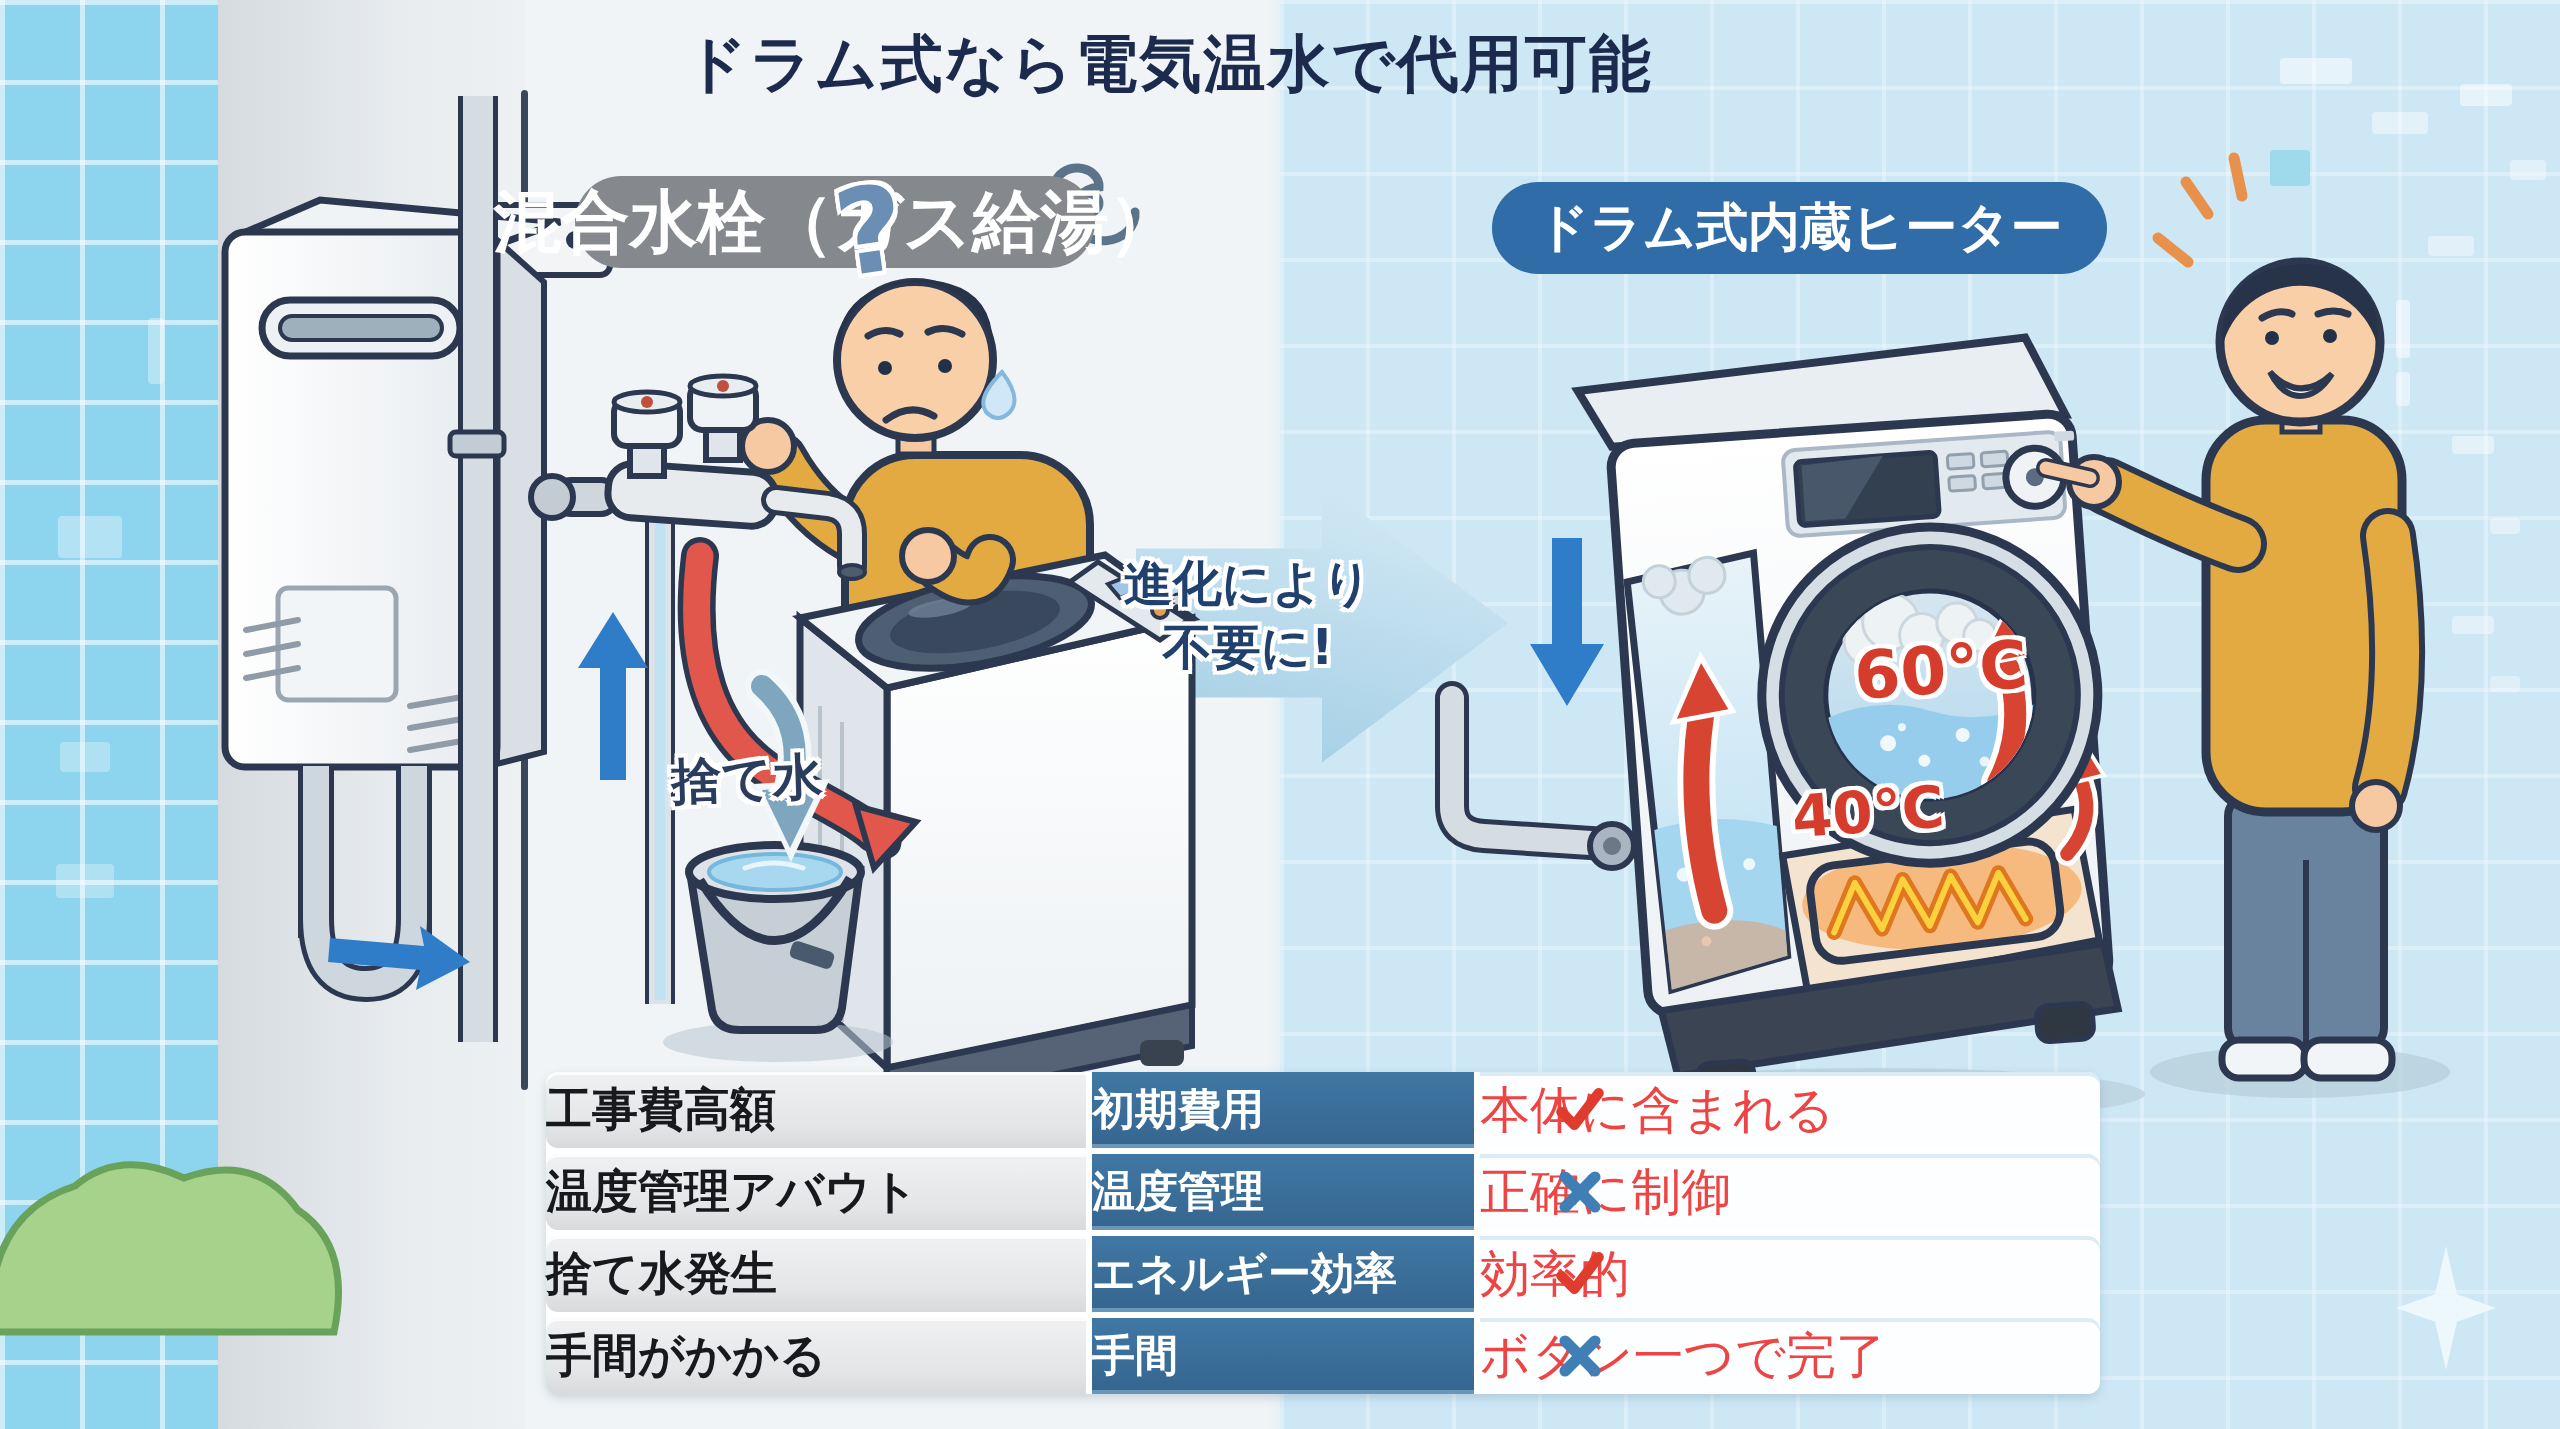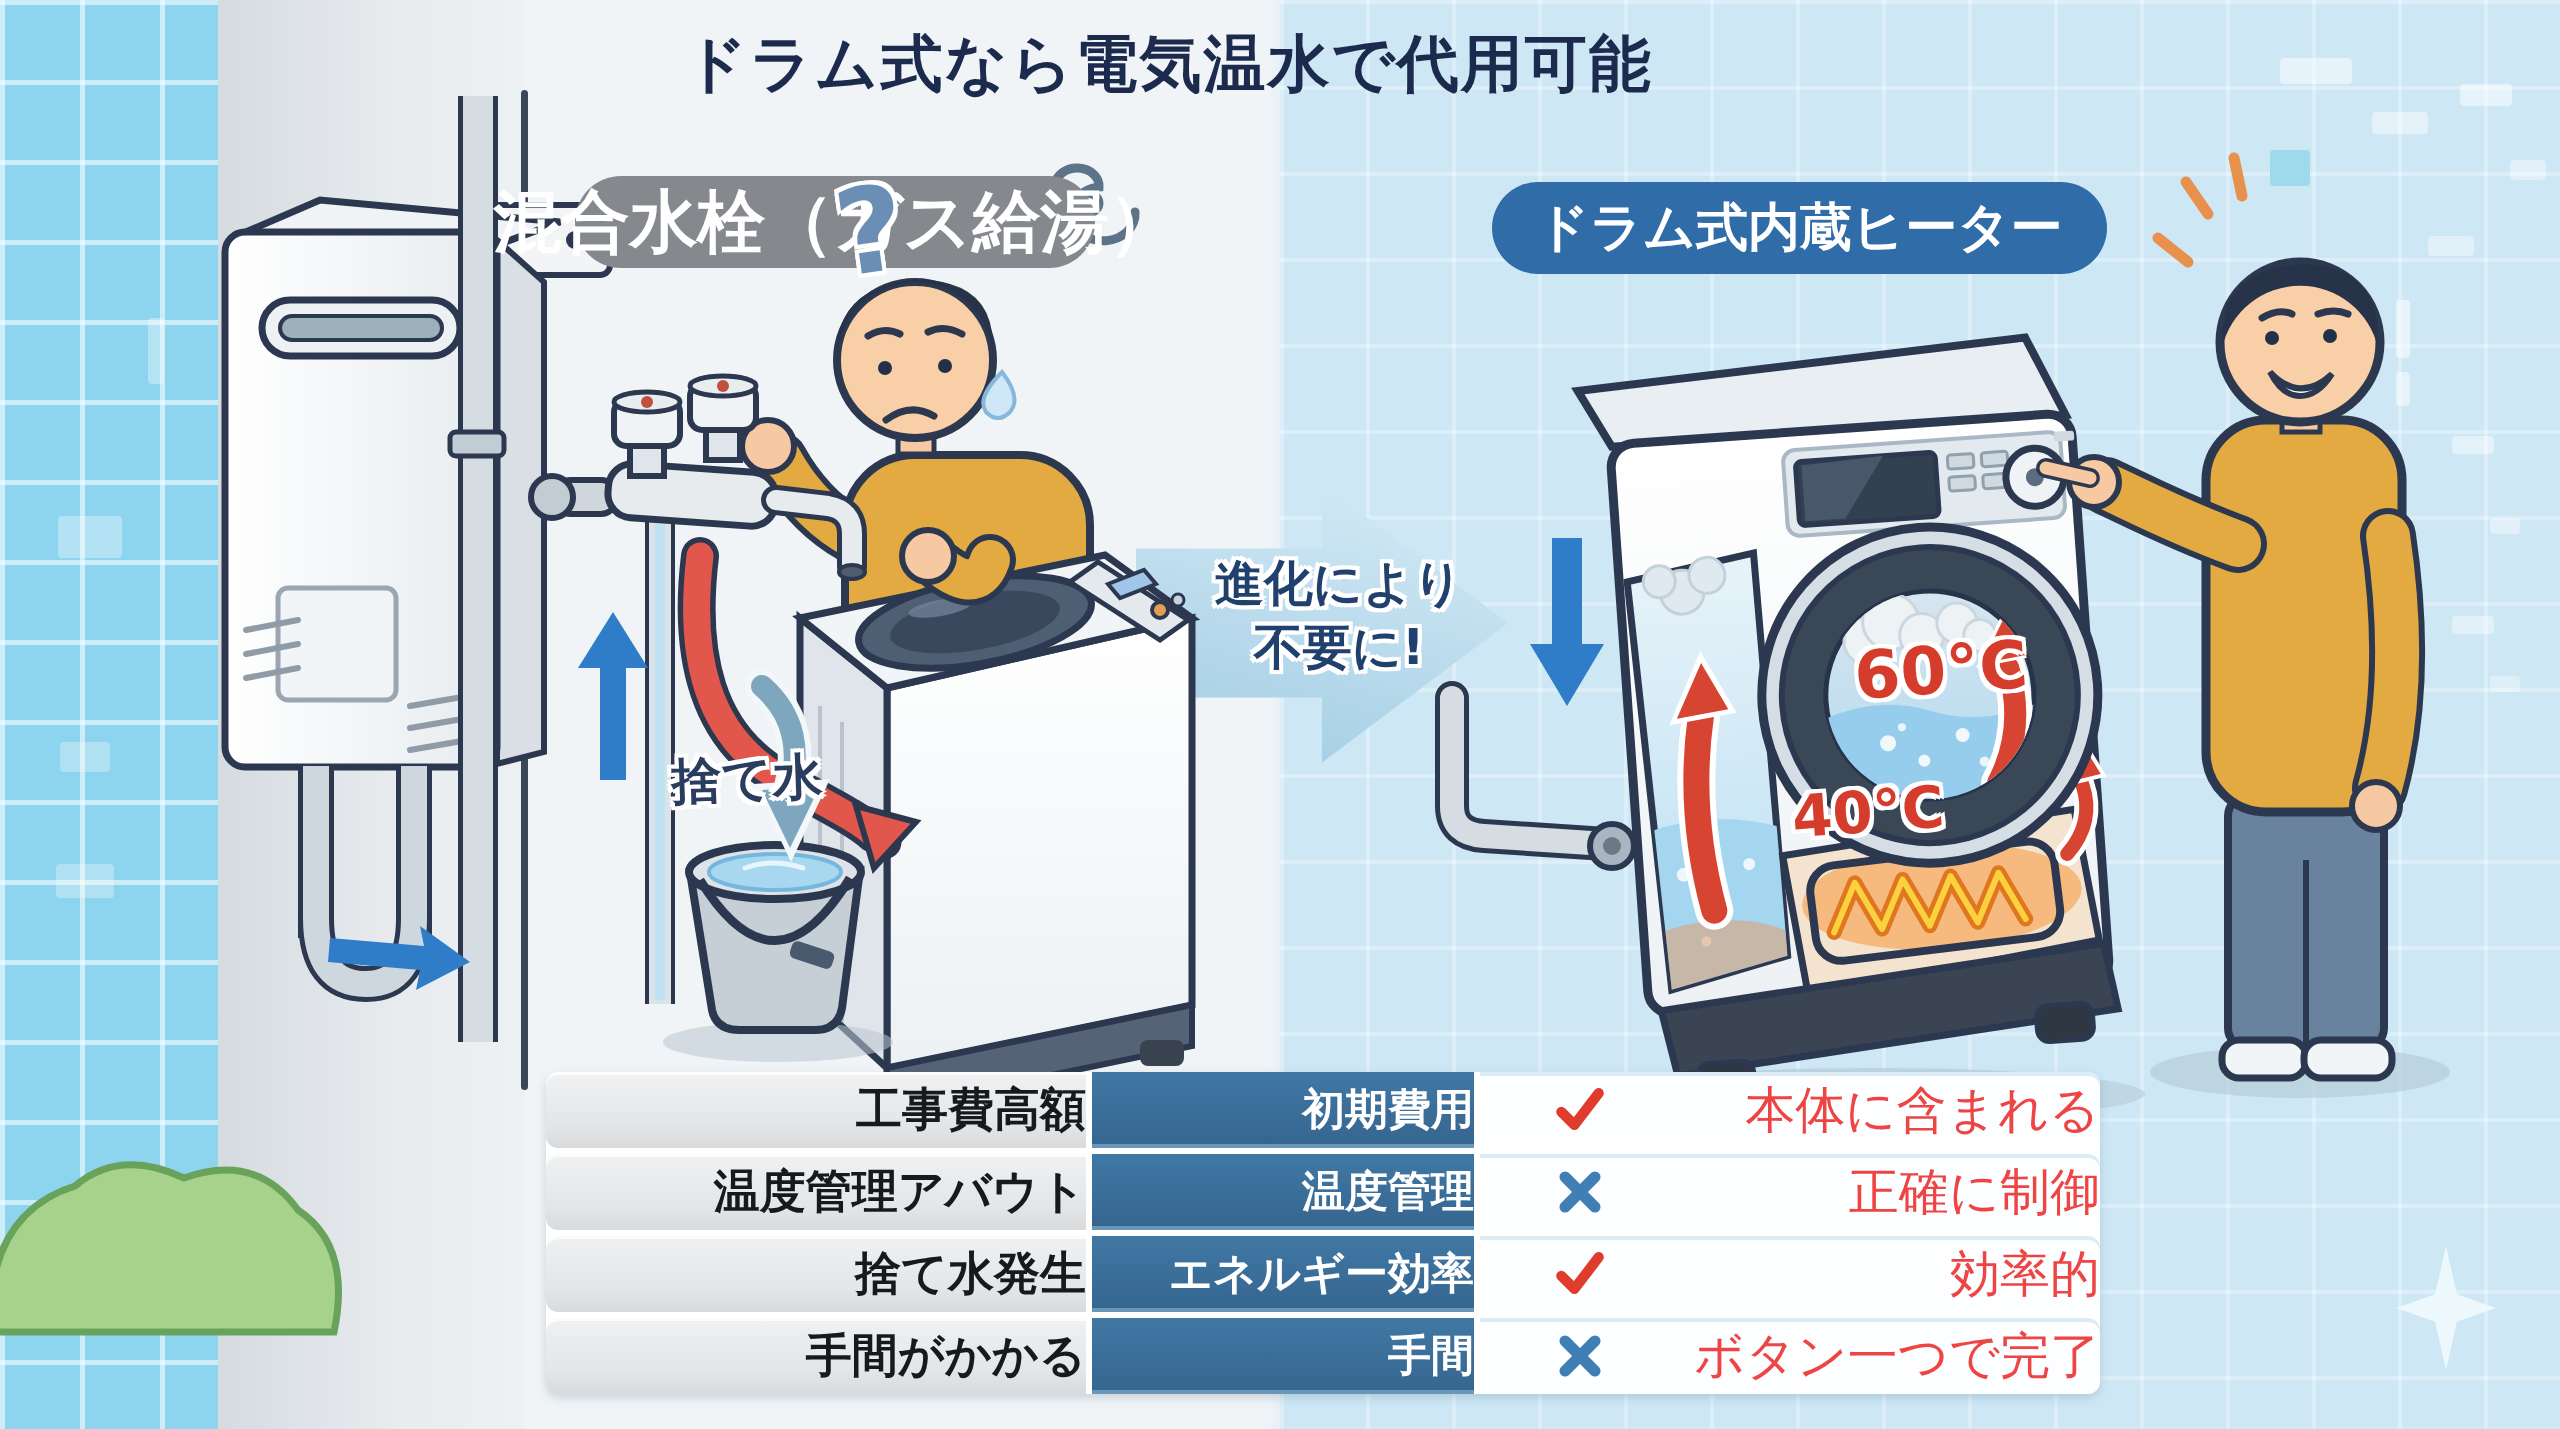--- a/index.html
+++ b/index.html
@@ -52,21 +52,21 @@
   .outline-white{
     text-shadow:-4px -4px 0 #fff,4px -4px 0 #fff,-4px 4px 0 #fff,4px 4px 0 #fff,
                  -4px 0 0 #fff,4px 0 0 #fff,0 -4px 0 #fff,0 4px 0 #fff;
   }
   .transition-arrow{
     left:1136px;top:468px;width:372px;height:310px;z-index:2;
     background:linear-gradient(195deg,#d9edf7 0%,#b3d7ea 65%,#9fcbe2 100%);
     clip-path:polygon(0 26%,50% 26%,50% 5%,100% 50%,50% 95%,50% 74%,0 74%);
   }
   .transition-text{
-    left:1199px;top:552px;width:280px;z-index:3;text-align:center;
+    left:1108px;top:552px;width:280px;z-index:3;text-align:center;
     font-size:49px;font-weight:900;color:#20406e;line-height:64px;white-space:nowrap;
   }
   .waste-label{
     left:622px;top:746px;width:250px;z-index:3;text-align:center;
     font-size:50px;font-weight:900;color:#2b3d5e;transform:rotate(-2deg);white-space:nowrap;
   }
   .question-mark{
     left:836px;top:162px;z-index:3;font-size:118px;font-weight:900;color:#6b8fb4;
     transform:rotate(-8deg);
   }
@@ -78,21 +78,21 @@
     left:1768px;top:778px;width:200px;z-index:3;text-align:center;
     font-size:58px;font-weight:900;color:#d63c2c;transform:rotate(-4deg);white-space:nowrap;
   }
   
   .cmp-table{
     left:546px;top:1072px;width:1554px;z-index:4;
     display:grid;grid-template-columns:540px 382px 620px;grid-auto-rows:76px;gap:6px;
     background:#ffffff;border-radius:14px;box-shadow:0 4px 10px rgba(90,120,140,.25);
   }
   .trow{display:contents;}
-  .cell{display:flex;align-items:center;justify-content:flex-end;white-space:nowrap;position:relative;}
+  .cell{display:flex;align-items:center;justify-content:flex-start;white-space:nowrap;position:relative;}
   .cell-before{
     background:linear-gradient(180deg,#f0f1f2 0%,#e4e5e7 70%,#d8dadc 100%);
     color:#17191d;font-size:46px;font-weight:900;border-radius:12px 0 0 12px;
     box-shadow:inset 0 3px 0 rgba(255,255,255,.8);
   }
   .cell-cat{
     background:linear-gradient(180deg,#4078a4 0%,#35658f 100%);
     color:#ffffff;font-size:43px;font-weight:900;
     box-shadow:inset 0 -4px 0 rgba(170,210,235,.45);
   }

